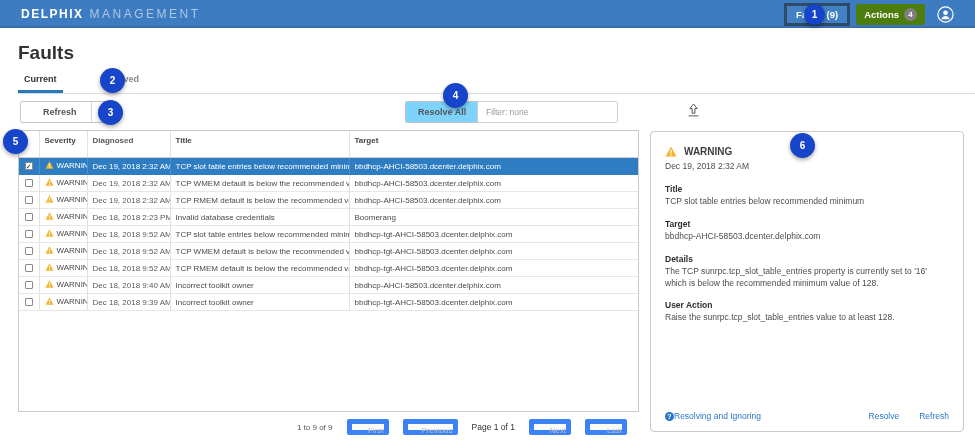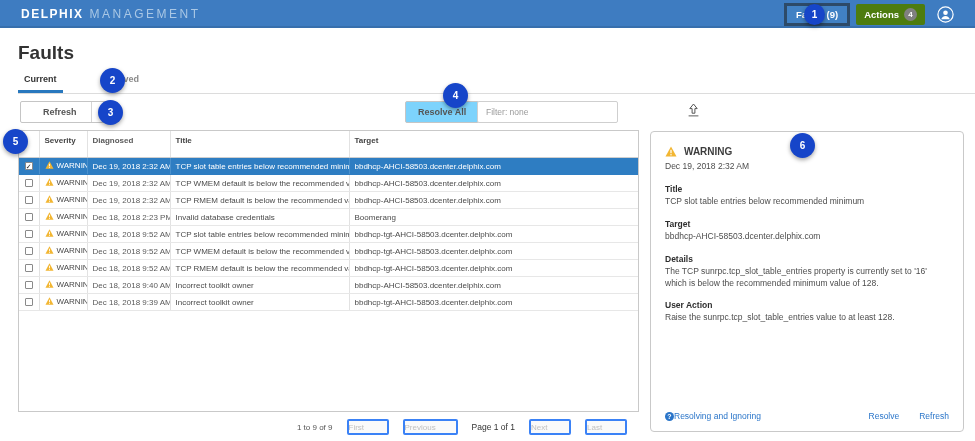--- a/index.html
+++ b/index.html
@@ -71,22 +71,22 @@
   .col-diagnosed { width:83px; color:#5a5a5a; }
   .col-title { width:179px; }
   tr.selected td { background:#2e7dc2; color:#ffffff; border-bottom-color:#2e7dc2; border-right-color:#4a90cc; }
   .checkbox { display:inline-block; width:8px; height:8px; border:1px solid #8a8a8a; border-radius:1px;
     background:#fff; font-size:7px; line-height:7px; color:#222; text-align:center; vertical-align:middle; cursor:pointer; }
   .warn-icon { display:inline-block; margin-right:3px; vertical-align:-1px; }
 
   
   .pagination { position:absolute; left:6px; top:419px; width:621px;
     display:flex; justify-content:flex-end; align-items:center; gap:14px; font-size:8px; color:#555; }
-  .page-btn { min-width:42px; height:16px; background:#fafafa; border:2px solid #3b82f6; border-radius:2px;
-    color:#c0c0c0; font-size:8px; text-align:left; line-height:14px; font-family:inherit; }
+  .page-btn { min-width:42px; height:16px; background:#fafafa; border:5px solid #3b82f6; border-radius:2px;
+    color:#c0c0c0; font-size:8px; text-align:right; line-height:14px; font-family:inherit; }
   .page-indicator { color:#333; font-size:8.5px; }
 
   
   .panel { position:absolute; left:650px; top:131px; width:314px; height:301px;
     border:1px solid #c9c9c9; border-radius:4px; background:#fff; padding:14px 14px 10px 14px; }
   .panel-header { display:flex; align-items:center; gap:7px; font-size:10px; font-weight:bold; color:#3d3d3d; margin-bottom:4px; }
   .panel-label { font-size:8.5px; font-weight:bold; color:#2e2e2e; margin-top:11px; }
   .panel-value { font-size:8.5px; color:#4d4d4d; line-height:1.4; margin-top:2px; white-space:pre-line; }
   .panel-footer { position:absolute; left:14px; right:14px; bottom:10px;
     display:flex; align-items:center; font-size:8.5px; }

